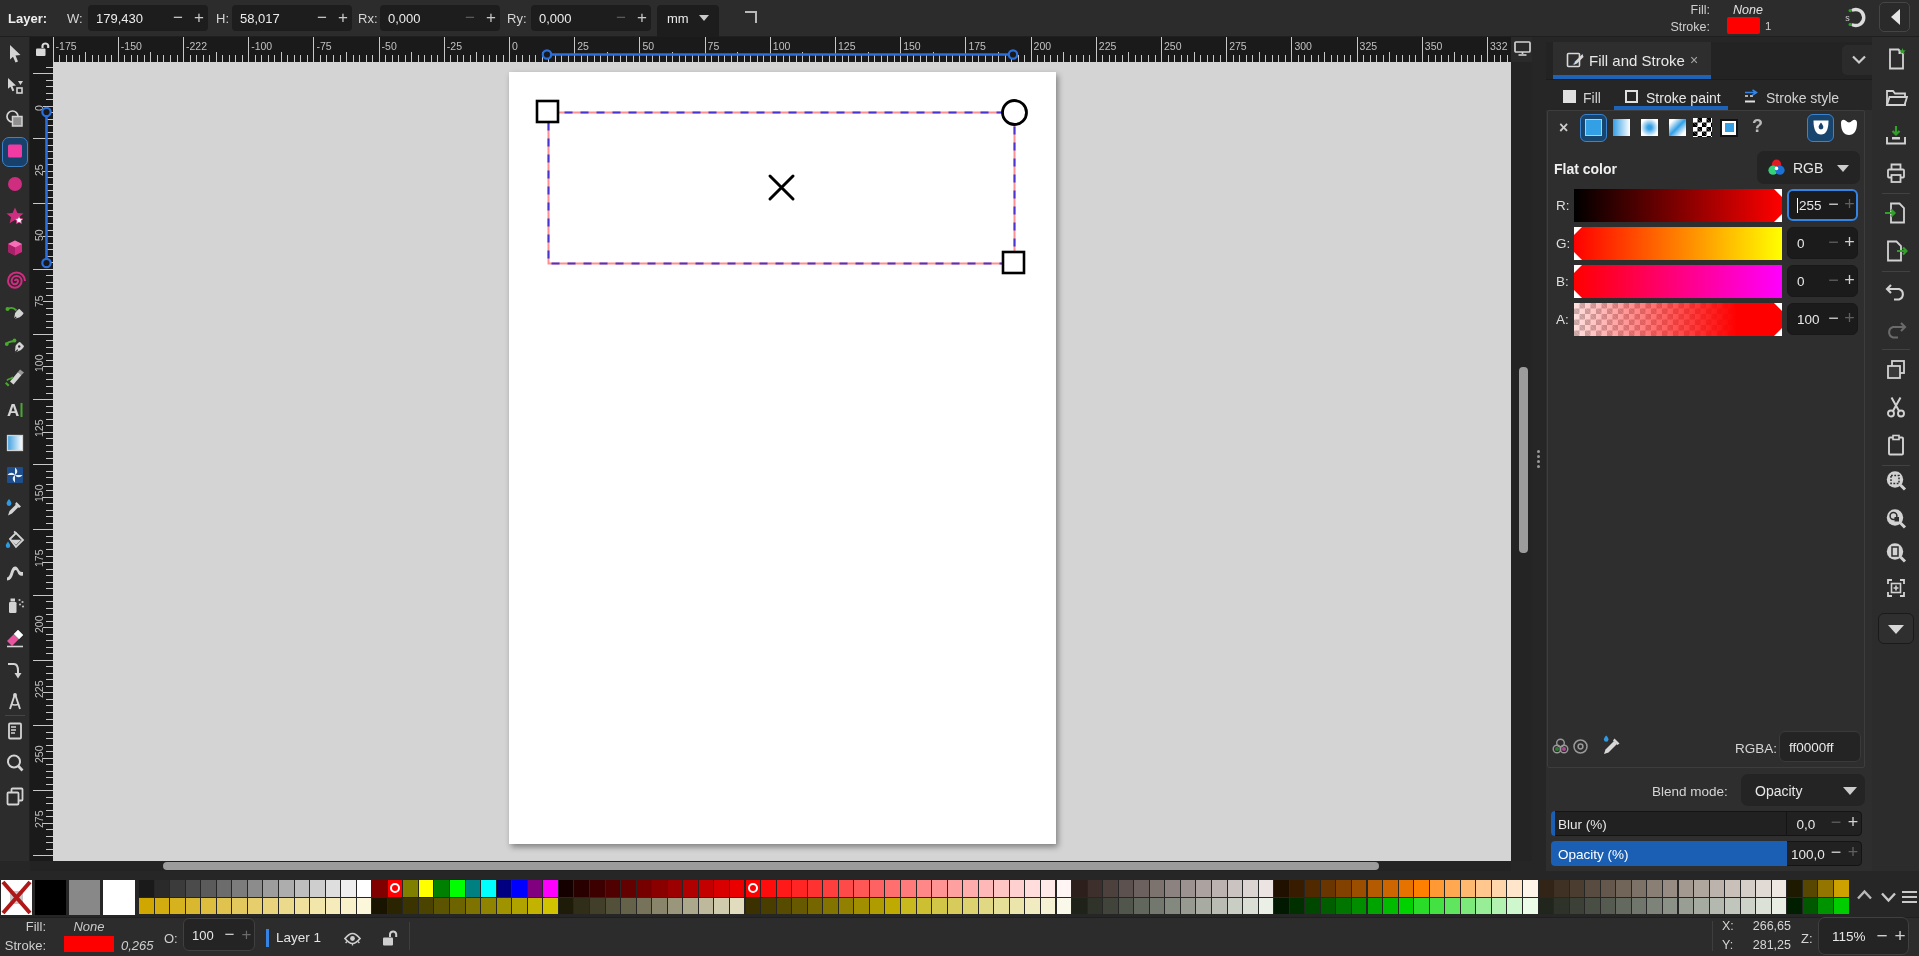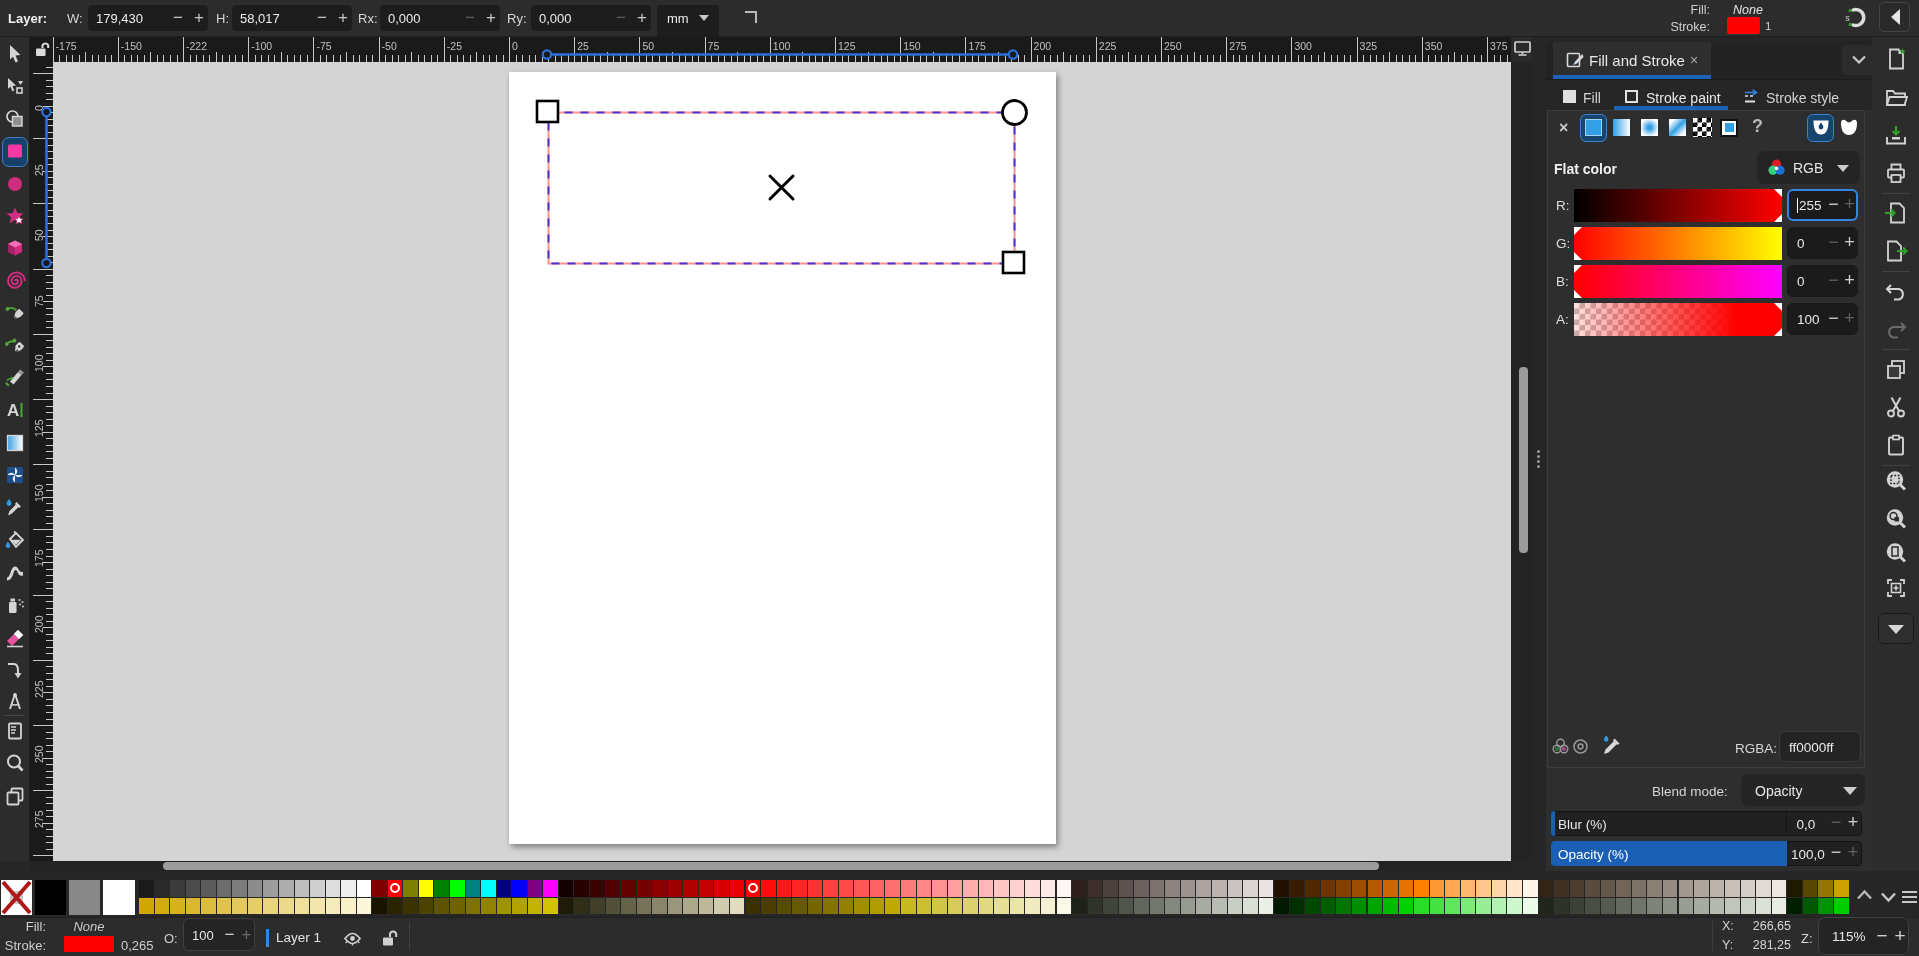--- a/index.html
+++ b/index.html
@@ -298,21 +298,21 @@
     <div class="tick" style="left:1428.3px;top:55px;width:1px;height:7px;"></div>
     <div class="tick" style="left:1434.8px;top:55px;width:1px;height:7px;"></div>
     <div class="tick" style="left:1441.4px;top:55px;width:1px;height:7px;"></div>
     <div class="tick" style="left:1447.9px;top:55px;width:1px;height:7px;"></div>
     <div class="tick" style="left:1454.4px;top:52px;width:1px;height:10px;"></div>
     <div class="tick" style="left:1460.9px;top:55px;width:1px;height:7px;"></div>
     <div class="tick" style="left:1467.4px;top:55px;width:1px;height:7px;"></div>
     <div class="tick" style="left:1474.0px;top:55px;width:1px;height:7px;"></div>
     <div class="tick" style="left:1480.5px;top:55px;width:1px;height:7px;"></div>
     <div class="tick" style="left:1487.0px;top:37px;width:1px;height:25px;"></div>
-    <div class="rlab" style="left:1490.0px;top:41px;">375</div>
+    <div class="rlab" style="left:1490.0px;top:41px;">332</div>
     <div class="tick" style="left:1493.5px;top:55px;width:1px;height:7px;"></div>
     <div class="tick" style="left:1500.0px;top:55px;width:1px;height:7px;"></div>
     <div class="tick" style="left:1506.6px;top:55px;width:1px;height:7px;"></div>
 <div class="tick" style="left:46px;top:66.5px;width:7px;height:1px;"></div>
     <div class="tick" style="left:33px;top:73.0px;width:20px;height:1px;"></div>
     <div class="rlab" style="left:24px;top:91.0px;width:30px;transform:rotate(-90deg);transform-origin:center;text-align:left;">0</div>
     <div class="tick" style="left:46px;top:79.5px;width:7px;height:1px;"></div>
     <div class="tick" style="left:46px;top:86.0px;width:7px;height:1px;"></div>
     <div class="tick" style="left:46px;top:92.6px;width:7px;height:1px;"></div>
     <div class="tick" style="left:46px;top:99.1px;width:7px;height:1px;"></div>
@@ -1047,21 +1047,21 @@
       <path d="M2 2.5 L8.5 9.5 L15 2.5" fill="none" stroke="#c9c9c9" stroke-width="2.4"></path>
     </svg>
 <svg class="abs" style="left:1901px;top:890px;" width="17" height="14" viewBox="0 0 17 14">
       <path d="M1 2 H16 M1 7 H16 M1 12 H16" stroke="#c9c9c9" stroke-width="2.2"></path>
     </svg>
 <div class="abs" style="left:0;top:917px;width:1919px;height:39px;background:#2c2c2c;border-top:1px solid #1f1f1f;"></div>
 <div class="abs" style="left:0px;top:919px;width:46px;text-align:right;color:#cfcfcf;font-size:13px;">Fill:</div>
 <div class="abs" style="left:64px;top:919px;width:50px;text-align:center;color:#c9c9c9;font-size:13px;font-style:italic;">None</div>
 <div class="abs" style="left:0px;top:938px;width:46px;text-align:right;color:#cfcfcf;font-size:13px;">Stroke:</div>
 <div class="abs" style="left:64px;top:936px;width:50px;height:16px;background:#ff0000;"></div>
-<div class="abs" style="left:121px;top:938px;color:#cfcfcf;font-size:13px;">0,265</div>
+<div class="abs" style="left:121px;top:938px;color:#cfcfcf;font-size:13px;font-style:italic;">0,265</div>
 <div class="abs" style="left:164px;top:931px;color:#cfcfcf;font-size:13px;">O:</div>
 <div class="abs" style="left:183px;top:918px;width:72px;height:33px;background:#242424;border:1px solid #404040;border-radius:6px;"></div>
 <div class="abs" style="left:192px;top:928px;color:#e6e6e6;font-size:13px;">100</div>
 <div class="abs" style="left:222px;top:926px;width:15px;height:18px;color:#cfcfcf;font-size:17px;line-height:17px;text-align:center;">−</div>
 <div class="abs" style="left:239px;top:926px;width:15px;height:18px;color:#6a6a6a;font-size:17px;line-height:17px;text-align:center;">+</div>
 <div class="abs" style="left:266px;top:929px;width:3px;height:18px;background:#3584e4;"></div>
 <div class="abs" style="left:276px;top:930px;color:#e4e4e4;font-size:13.5px;text-align:center;">Layer 1</div>
 <svg class="abs" style="left:343px;top:930px;" width="19" height="17" viewBox="0 0 19 17">
       <path d="M2 8.5 C5 4.8 7.6 3.5 9.5 3.5 C11.4 3.5 14 4.8 17 8.5 C14 12.2 11.4 13.5 9.5 13.5 C7.6 13.5 5 12.2 2 8.5 Z" fill="none" stroke="#cfcfcf" stroke-width="1.7"></path>
       <circle cx="9.5" cy="8.5" r="2.4" fill="#cfcfcf"></circle>

